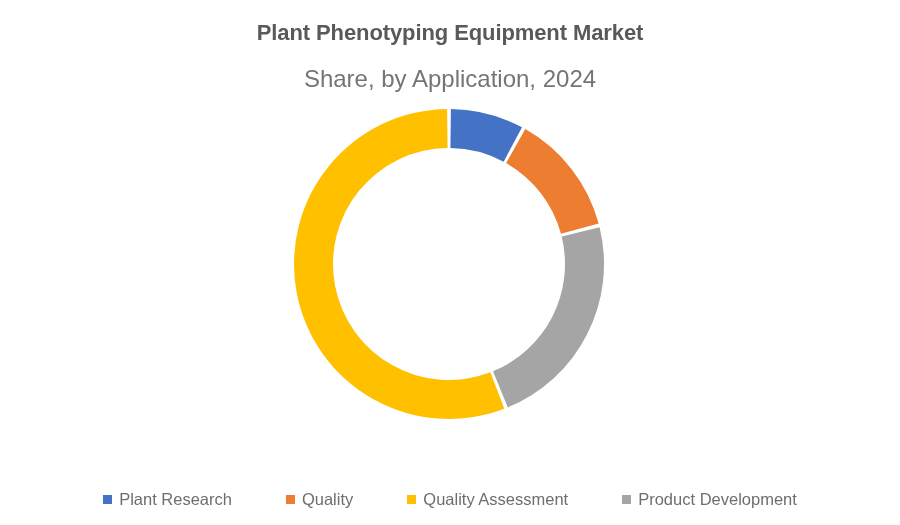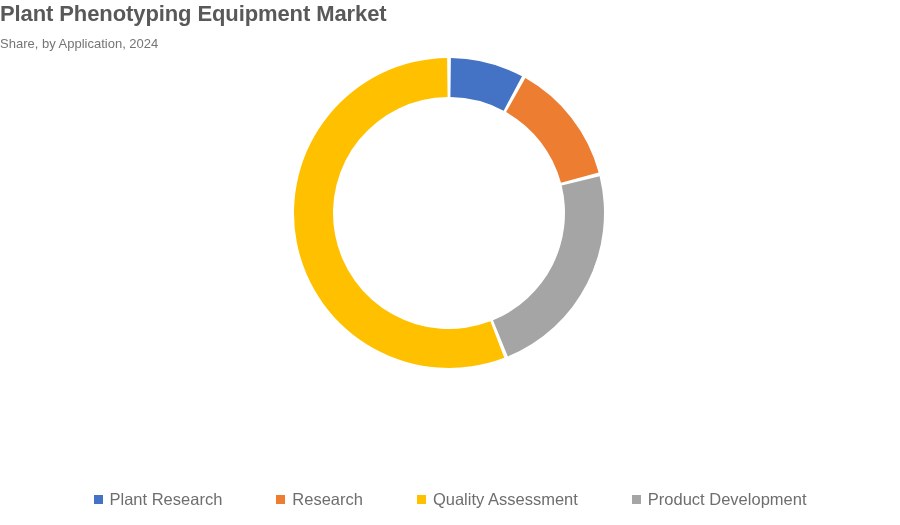--- a/index.html
+++ b/index.html
@@ -19,36 +19,37 @@
     width: 900px;
     height: 525px;
     box-sizing: border-box;
     background: #ffffff;
     display: flex;
     flex-direction: column;
     align-items: center;
   }
   .title-block {
     width: 100%;
-    text-align: left;
+    text-align: center;
+    padding-top: 19px;
   }
   .chart-title {
     font-size: 22px;
     font-weight: bold;
     color: #595959;
     letter-spacing: -0.1px;
     line-height: 28px;
     margin: 0;
   }
   .chart-subtitle {
-    font-size: 13px;
+    font-size: 24px;
     font-weight: normal;
     color: #757575;
     line-height: 27px;
-    margin: 0;
+    margin: 16px;
     padding-top: 2px;
   }
   .plot-area {
     position: relative;
     width: 900px;
     height: 370px;
     flex: none;
   }
   .donut-svg {
     position: absolute;
@@ -106,21 +107,21 @@
     </svg>
   </div>
 
   <div class="legend">
     <div class="legend-item">
       <span class="legend-swatch" style="background-color: rgb(68, 114, 196);"></span>
       <span class="legend-label">Plant Research</span>
     </div>
     <div class="legend-item">
       <span class="legend-swatch" style="background-color: rgb(237, 125, 49);"></span>
-      <span class="legend-label">Research</span>
+      <span class="legend-label">Quality</span>
     </div>
     <div class="legend-item">
       <span class="legend-swatch" style="background-color: rgb(255, 192, 0);"></span>
       <span class="legend-label">Quality Assessment</span>
     </div>
     <div class="legend-item">
       <span class="legend-swatch" style="background-color: rgb(165, 165, 165);"></span>
       <span class="legend-label">Product Development</span>
     </div>
   </div>

